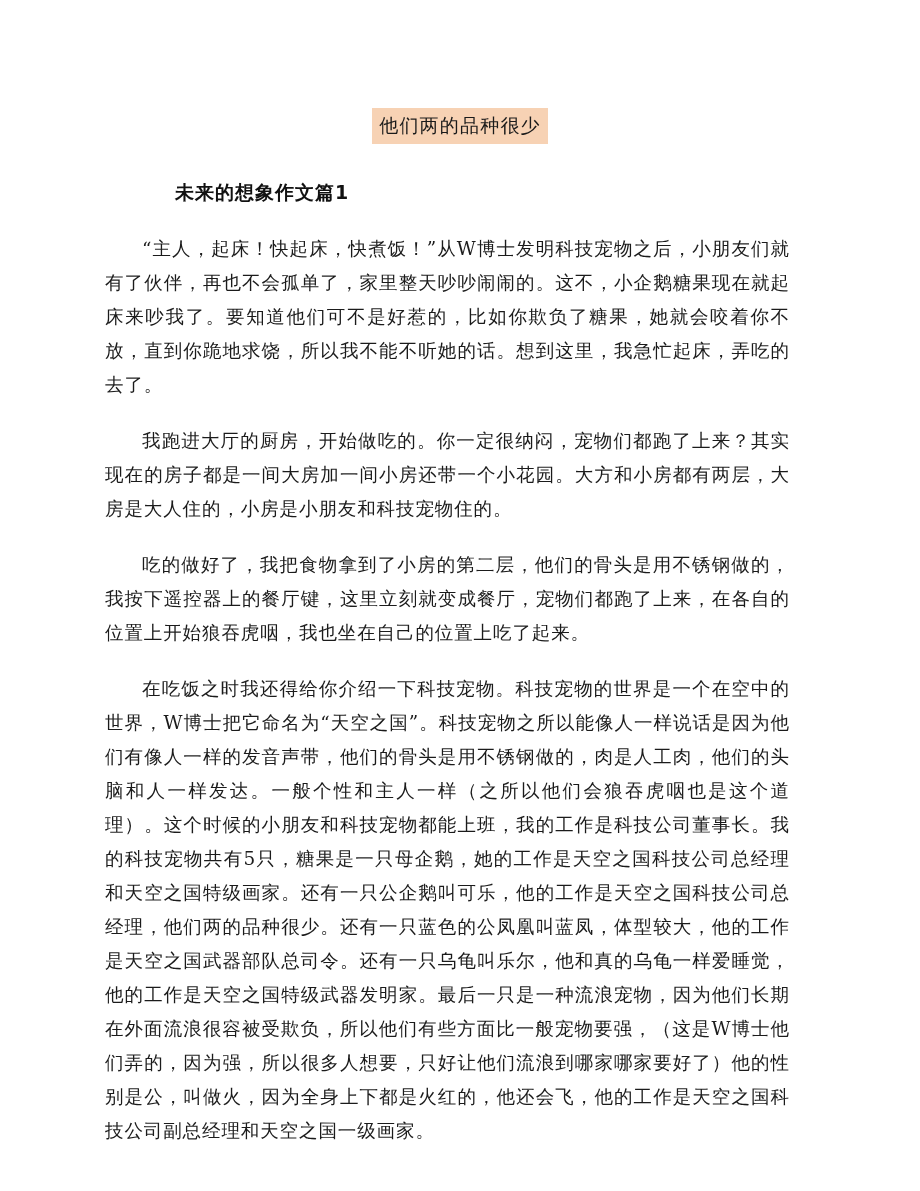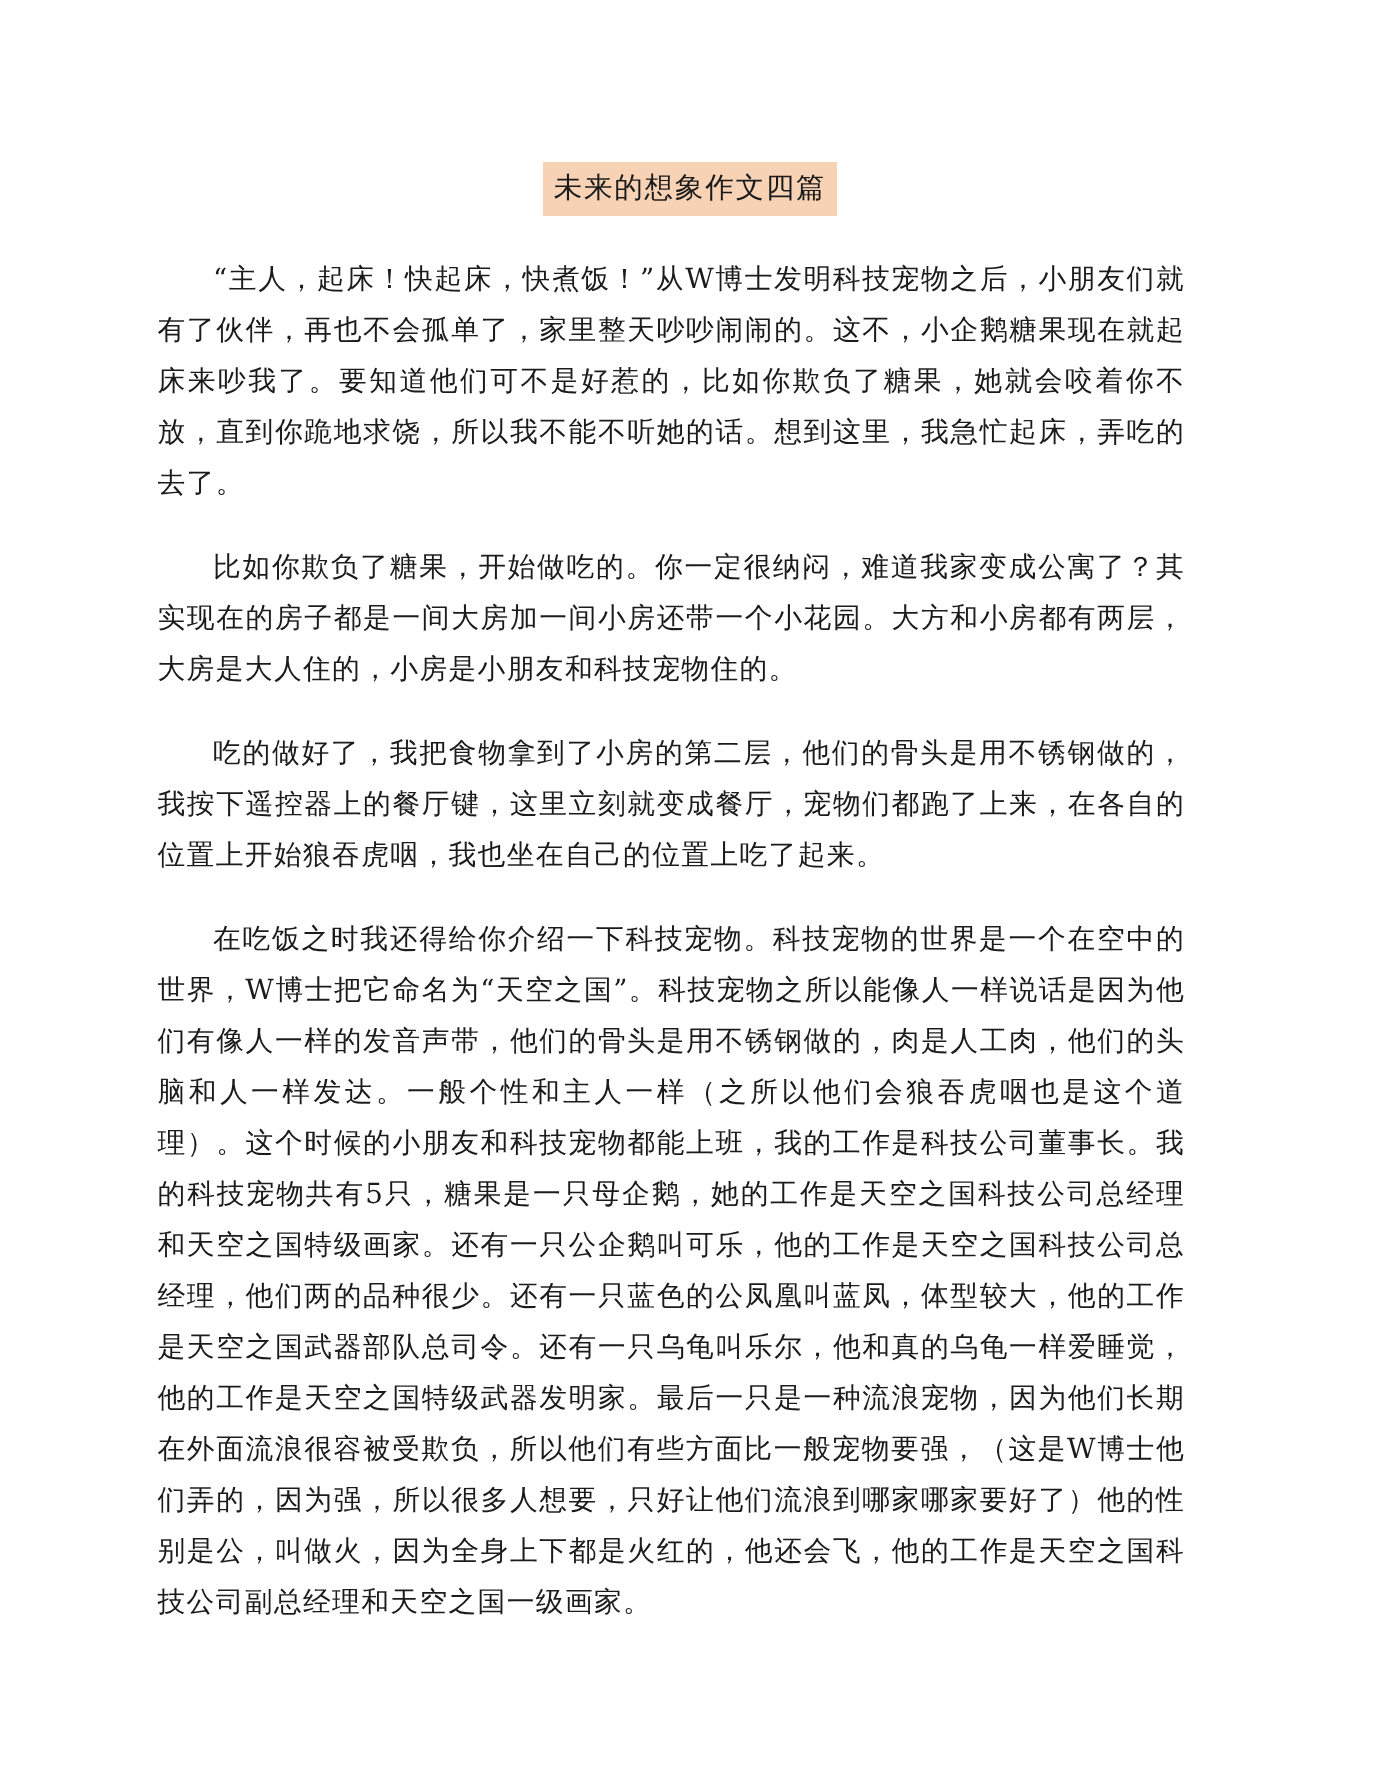--- a/index.html
+++ b/index.html
@@ -69,24 +69,25 @@
   .para:first-child {
     margin-top: 26px;
   }
 </style>
 </head>
 <body>
 
 <div class="page">
 
   <div class="doc-title-wrap">
-    <span class="doc-title">未来的想象作文四篇</span>
+    <span class="doc-title">他们两的品种很少</span>
   </div>
 
+  <h2 class="section-heading">未来的想象作文篇1</h2>
 
   <div class="body-block">
     <p class="para">“主人，起床！快起床，快煮饭！”从W博士发明科技宠物之后，小朋友们就有了伙伴，再也不会孤单了，家里整天吵吵闹闹的。这不，小企鹅糖果现在就起床来吵我了。要知道他们可不是好惹的，比如你欺负了糖果，她就会咬着你不放，直到你跪地求饶，所以我不能不听她的话。想到这里，我急忙起床，弄吃的去了。</p>
-    <p class="para">比如你欺负了糖果，开始做吃的。你一定很纳闷，难道我家变成公寓了？其实现在的房子都是一间大房加一间小房还带一个小花园。大方和小房都有两层，大房是大人住的，小房是小朋友和科技宠物住的。</p>
+    <p class="para">我跑进大厅的厨房，开始做吃的。你一定很纳闷，宠物们都跑了上来？其实现在的房子都是一间大房加一间小房还带一个小花园。大方和小房都有两层，大房是大人住的，小房是小朋友和科技宠物住的。</p>
     <p class="para">吃的做好了，我把食物拿到了小房的第二层，他们的骨头是用不锈钢做的，我按下遥控器上的餐厅键，这里立刻就变成餐厅，宠物们都跑了上来，在各自的位置上开始狼吞虎咽，我也坐在自己的位置上吃了起来。</p>
     <p class="para">在吃饭之时我还得给你介绍一下科技宠物。科技宠物的世界是一个在空中的世界，W博士把它命名为“天空之国”。科技宠物之所以能像人一样说话是因为他们有像人一样的发音声带，他们的骨头是用不锈钢做的，肉是人工肉，他们的头脑和人一样发达。一般个性和主人一样（之所以他们会狼吞虎咽也是这个道理）。这个时候的小朋友和科技宠物都能上班，我的工作是科技公司董事长。我的科技宠物共有5只，糖果是一只母企鹅，她的工作是天空之国科技公司总经理和天空之国特级画家。还有一只公企鹅叫可乐，他的工作是天空之国科技公司总经理，他们两的品种很少。还有一只蓝色的公凤凰叫蓝凤，体型较大，他的工作是天空之国武器部队总司令。还有一只乌龟叫乐尔，他和真的乌龟一样爱睡觉，他的工作是天空之国特级武器发明家。最后一只是一种流浪宠物，因为他们长期在外面流浪很容被受欺负，所以他们有些方面比一般宠物要强，（这是W博士他们弄的，因为强，所以很多人想要，只好让他们流浪到哪家哪家要好了）他的性别是公，叫做火，因为全身上下都是火红的，他还会飞，他的工作是天空之国科技公司副总经理和天空之国一级画家。</p>
   </div>
 
 </div>
 
 </body></html>

